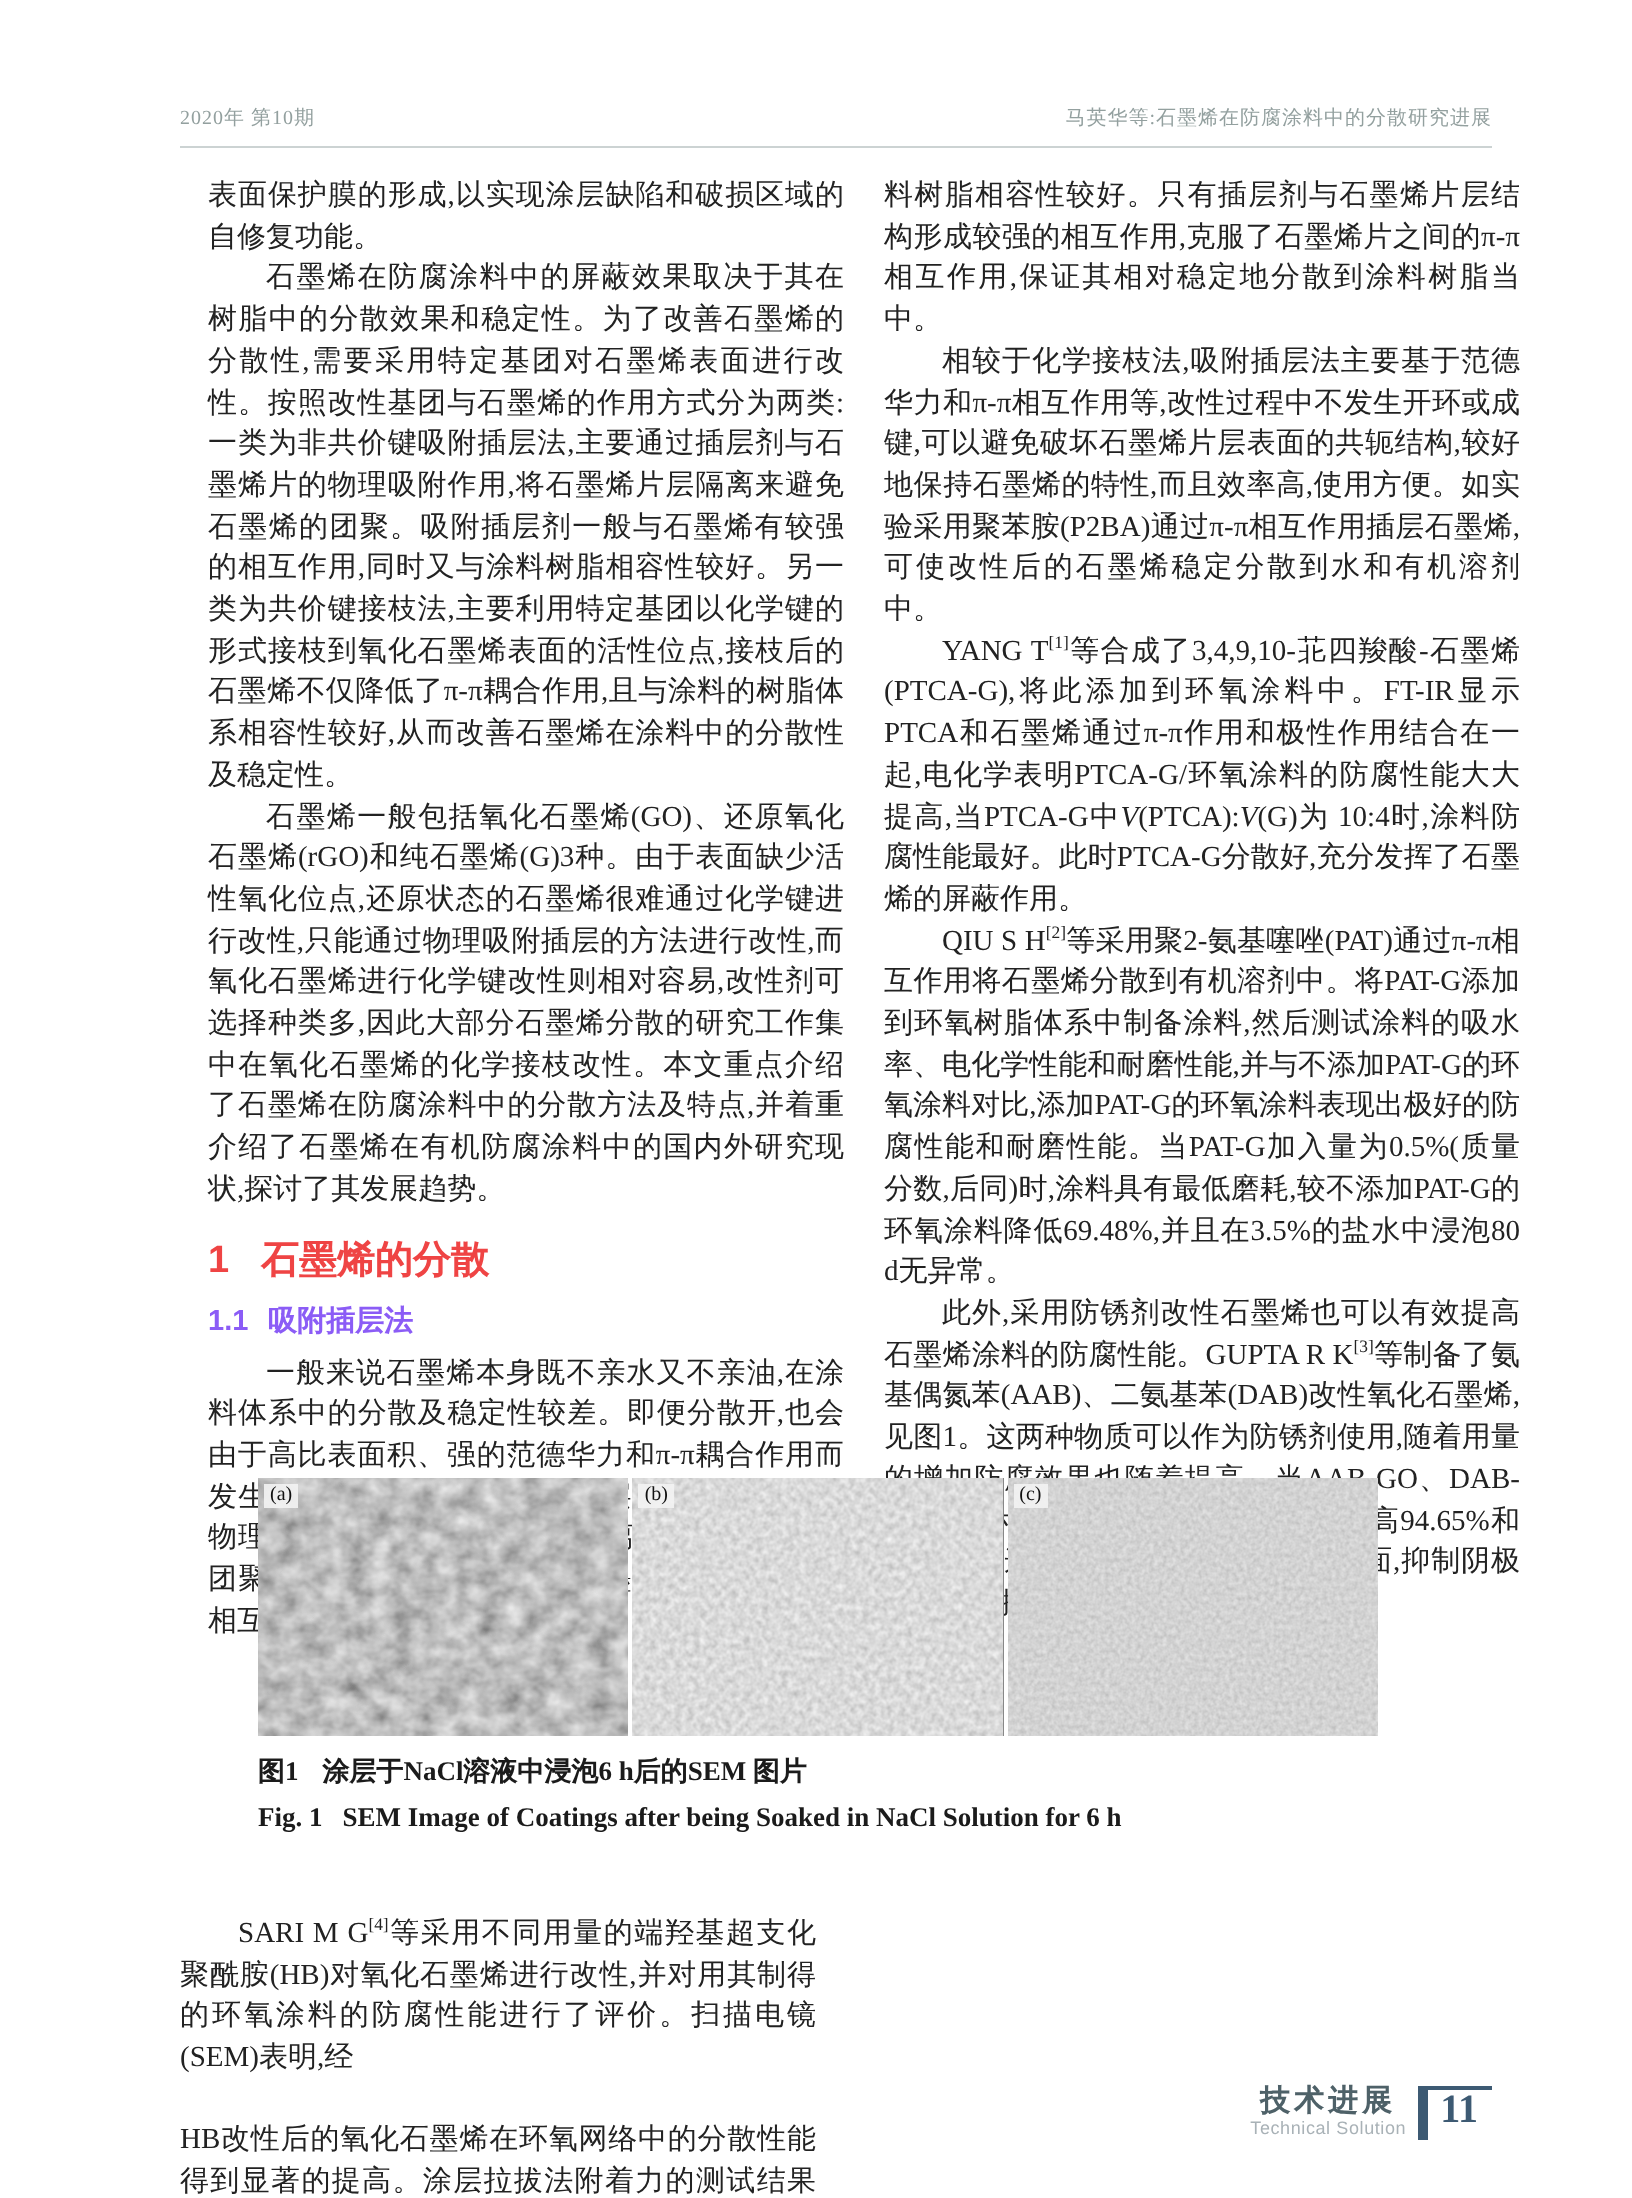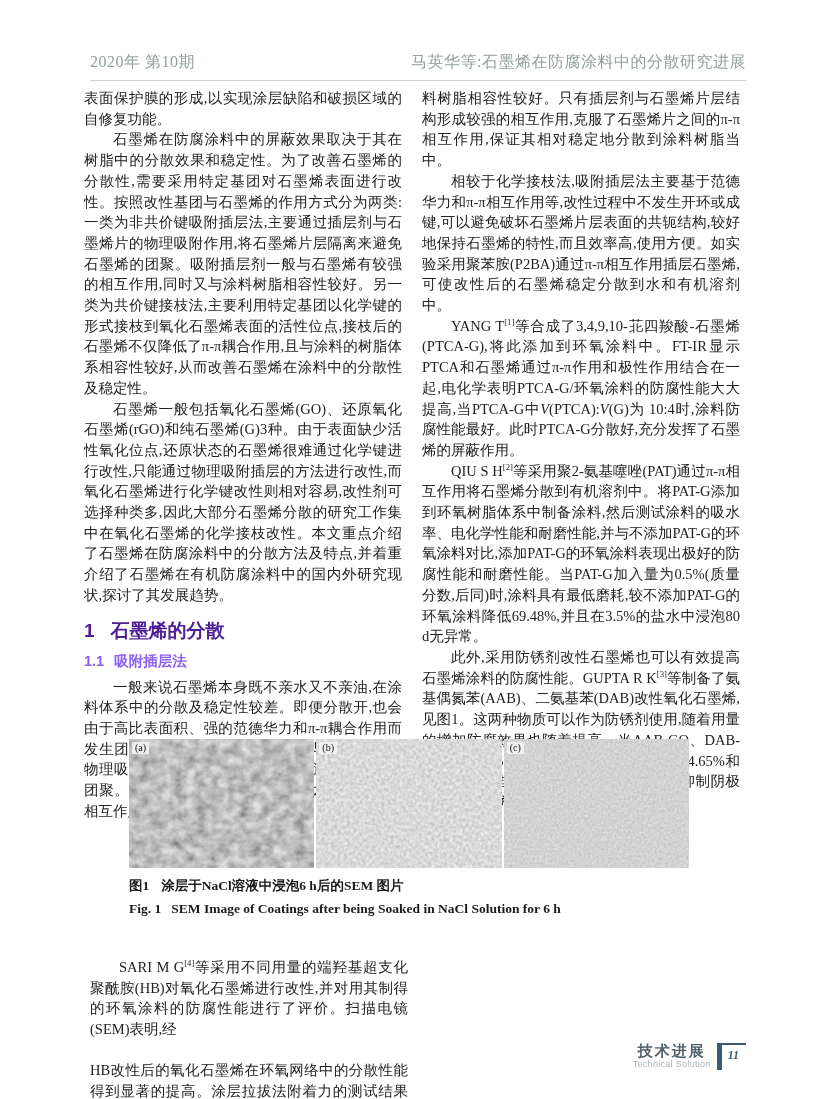--- a/index.html
+++ b/index.html
@@ -5,35 +5,35 @@
   html,body{margin:0;padding:0;}
   body{
     width:816px;height:1099px;position:relative;background:#ffffff;
     font-family:"Liberation Serif","DejaVu Serif",serif;
     color:#222222;overflow:hidden;
   }
   
   .page-header{
     position:absolute;left:90px;top:52px;width:656px;
     display:flex;justify-content:space-between;align-items:flex-end;
-    font-size:16px;color:#93a09f;letter-spacing:.5px;
+    font-size:10px;color:#93a09f;letter-spacing:.5px;
     padding-bottom:7px;border-bottom:1px solid #ccd3d3;
   }
   
   .columns{
-    position:absolute;left:84px;top:88px;width:656px;
+    position:absolute;left:104px;top:88px;width:656px;
     display:flex;gap:20px;
   }
   .col{width:318px;font-size:14.5px;line-height:20.7px;text-align:justify;text-justify:inter-ideograph;}
   .col p{margin:0;}
   .indent{text-indent:2em;}
   sup{font-size:.6em;vertical-align:super;line-height:0;}
   
   .sec-h1{
-    color:#4c1d95;font-family:"Liberation Sans","DejaVu Sans",sans-serif;
+    color:#ef4444;font-family:"Liberation Sans","DejaVu Sans",sans-serif;
     font-weight:bold;font-size:19px;margin:13px 0 8px 0;line-height:24px;
   }
   .sec-h1 .num{margin-right:16px;}
   .sec-h2{
     color:#8b5cf6;font-family:"Liberation Sans","DejaVu Sans",sans-serif;
     font-weight:bold;font-size:14.5px;margin:0 0 6px 0;line-height:20px;
   }
   .sec-h2 .num{margin-right:10px;}
   
   .figure-block{position:absolute;left:90px;top:739px;width:656px;}
@@ -75,21 +75,21 @@
   }
   .footer-en{
     font-family:"Liberation Sans","DejaVu Sans",sans-serif;
     font-size:9px;color:#a9b2b7;line-height:11px;letter-spacing:.3px;
   }
   .pagenum-box{
     border-top:2px solid #3d5a73;border-left:5px solid #3d5a73;
     padding:1px 7px 6px 6px;margin-top:1px;
   }
   .pagenum-box .num{
-    font-style:italic;font-weight:bold;font-size:12px;color:#3d5a73;line-height:18px;
+    font-weight:bold;font-size:20px;color:#3d5a73;line-height:18px;
   }
   .hidden-defs{position:absolute;width:0;height:0;}
 </style>
 </head>
 <body>
 
 <svg class="hidden-defs" aria-hidden="true">
   <defs>
     <filter id="sem-a" x="0" y="0" width="100%" height="100%">
       <feTurbulence type="fractalNoise" baseFrequency="0.09 0.11" numOctaves="3" seed="7"></feTurbulence>

